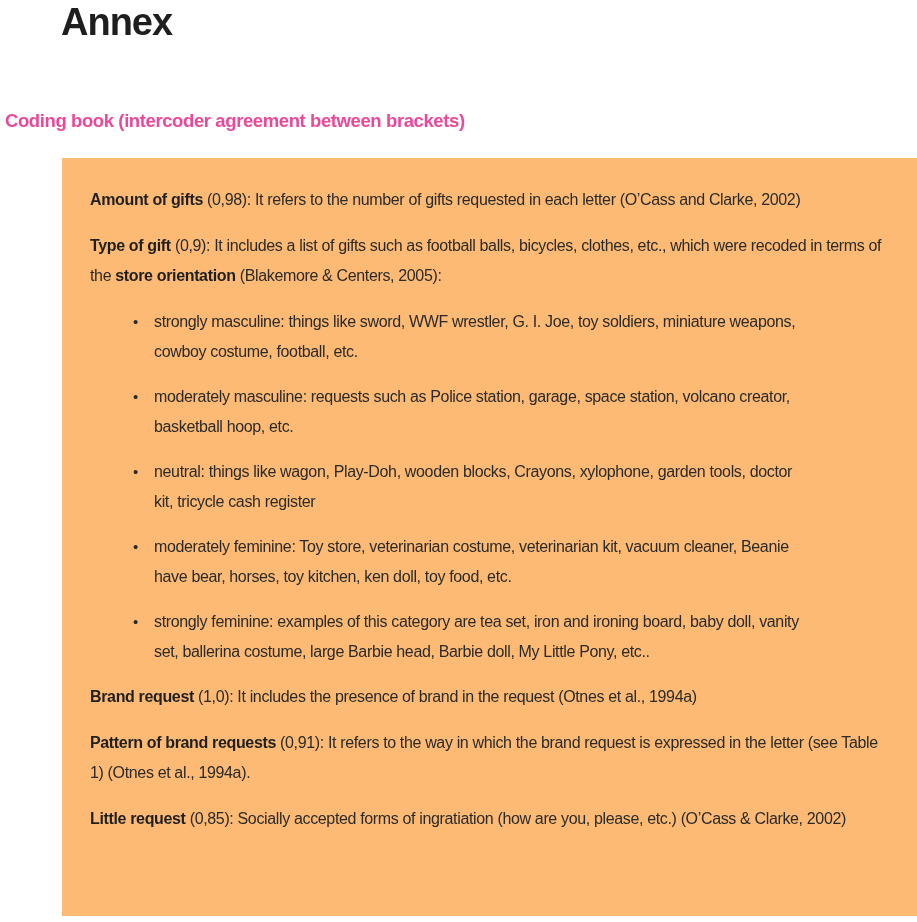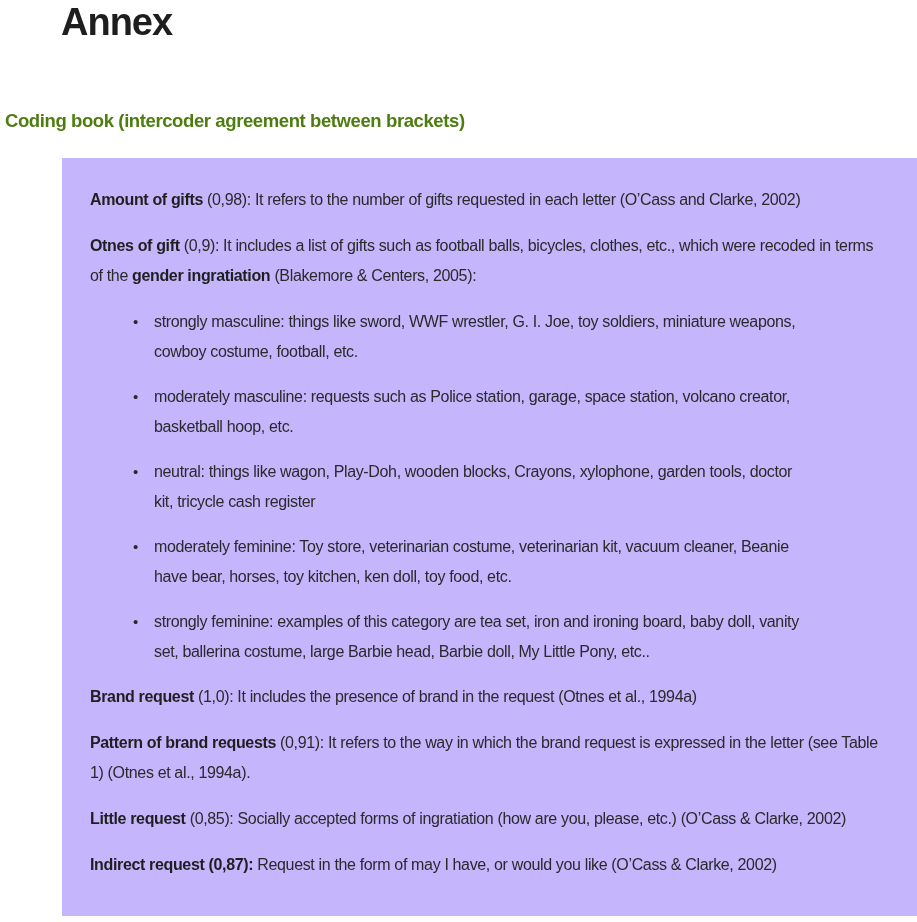--- a/index.html
+++ b/index.html
@@ -27,29 +27,29 @@
     color: #1e1e1e;
     line-height: 44px;
   }
   .section-heading {
     position: absolute;
     left: 5px;
     top: 110px;
     font-size: 18.5px;
     font-weight: 700;
     letter-spacing: -0.4px;
-    color: #4d7c0f;
+    color: #ec4899;
   }
   .panel {
     position: absolute;
     left: 62px;
     top: 158px;
     right: 0;
     height: 758px;
-    background: #c4b5fd;
+    background: #fdba74;
     padding: 27px 32px 0 28px;
     overflow: hidden;
   }
   .entry {
     font-size: 16px;
     line-height: 30px;
     letter-spacing: -0.35px;
     margin-bottom: 16px;
     color: #2a2a2a;
   }
@@ -77,21 +77,21 @@
   }
 </style>
 </head>
 <body>
 
 <div class="page">
   <h1 class="annex-title">Annex</h1>
   <h2 class="section-heading">Coding book (intercoder agreement between brackets)</h2>
   <div class="panel">
       <p class="entry"><strong>Amount of gifts</strong><span> (0,98): It refers to the number of gifts requested in each letter (O’Cass and Clarke, 2002)</span></p>
-      <p class="entry"><strong>Otnes of gift</strong><span> (0,9): It includes a list of gifts such as football balls, bicycles, clothes, etc., which were recoded in terms of the </span><strong>gender ingratiation</strong><span> (Blakemore &amp; Centers, 2005):</span></p>
+      <p class="entry"><strong>Type of gift</strong><span> (0,9): It includes a list of gifts such as football balls, bicycles, clothes, etc., which were recoded in terms of the </span><strong>store orientation</strong><span> (Blakemore &amp; Centers, 2005):</span></p>
       <div class="bullet-item">
         <span class="bullet-dot">•</span>
         <span class="bullet-text"><span>strongly masculine: things like sword, WWF wrestler, G. I. Joe, toy soldiers, miniature weapons, cowboy costume, football, etc.</span></span>
       </div>
       <div class="bullet-item">
         <span class="bullet-dot">•</span>
         <span class="bullet-text"><span>moderately masculine: requests such as Police station, garage, space station, volcano creator, basketball hoop, etc.</span></span>
       </div>
       <div class="bullet-item">
         <span class="bullet-dot">•</span>
@@ -101,15 +101,14 @@
         <span class="bullet-dot">•</span>
         <span class="bullet-text"><span>moderately feminine: Toy store, veterinarian costume, veterinarian kit, vacuum cleaner, Beanie have bear, horses, toy kitchen, ken doll, toy food, etc.</span></span>
       </div>
       <div class="bullet-item">
         <span class="bullet-dot">•</span>
         <span class="bullet-text"><span>strongly feminine: examples of this category are tea set, iron and ironing board, baby doll, vanity set, ballerina costume, large Barbie head, Barbie doll, My Little Pony, etc..</span></span>
       </div>
       <p class="entry"><strong>Brand request</strong><span> (1,0): It includes the presence of brand in the request (Otnes et al., 1994a)</span></p>
       <p class="entry"><strong>Pattern of brand requests</strong><span> (0,91): It refers to the way in which the brand request is expressed in the letter (see Table 1) (Otnes et al., 1994a).</span></p>
       <p class="entry"><strong>Little request</strong><span> (0,85): Socially accepted forms of ingratiation (how are you, please, etc.) (O’Cass &amp; Clarke, 2002)</span></p>
-      <p class="entry"><strong>Indirect request (0,87):</strong><span> Request in the form of may I have, or would you like (O’Cass &amp; Clarke, 2002)</span></p>
     </div>
 </div>
 
 </body></html>

